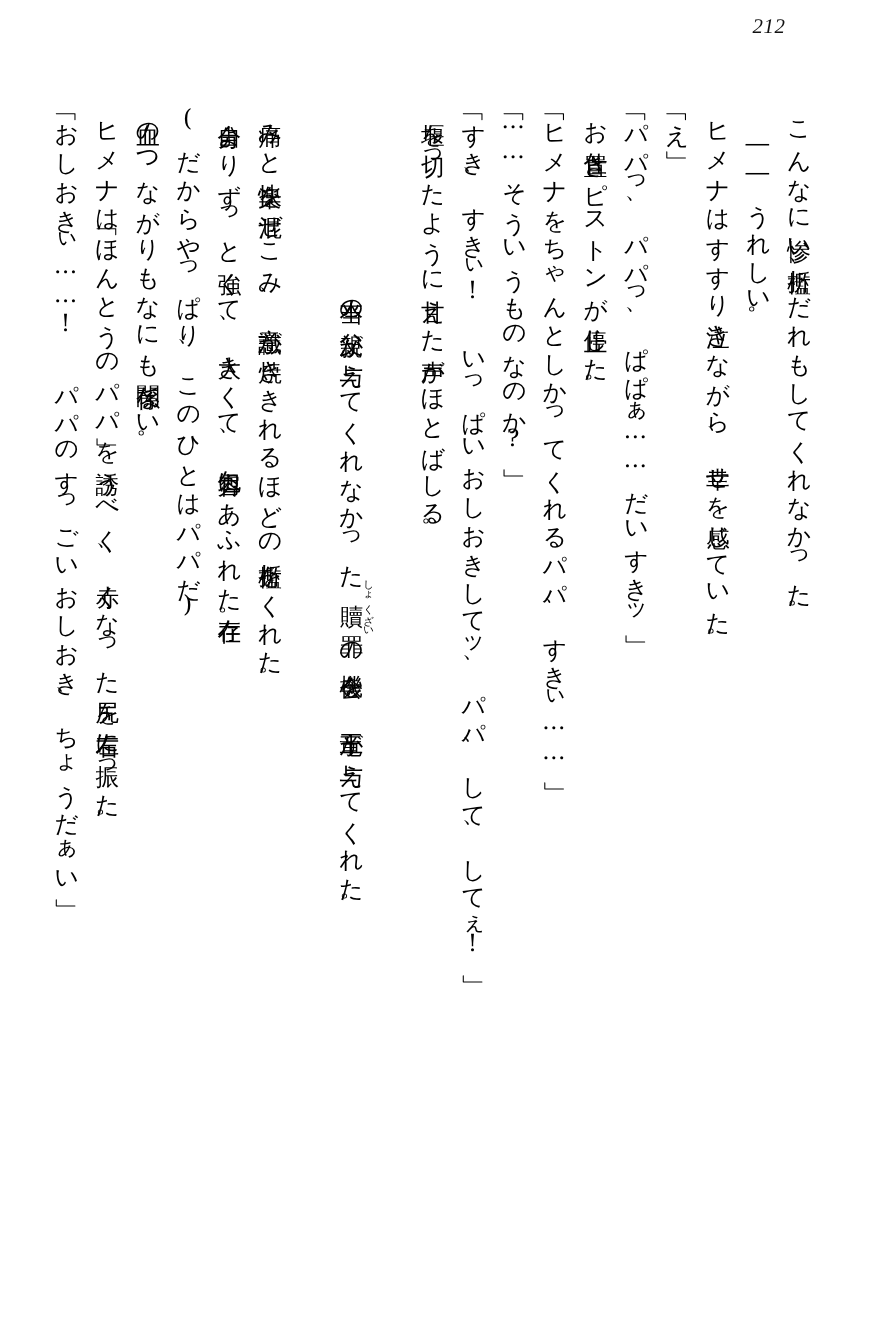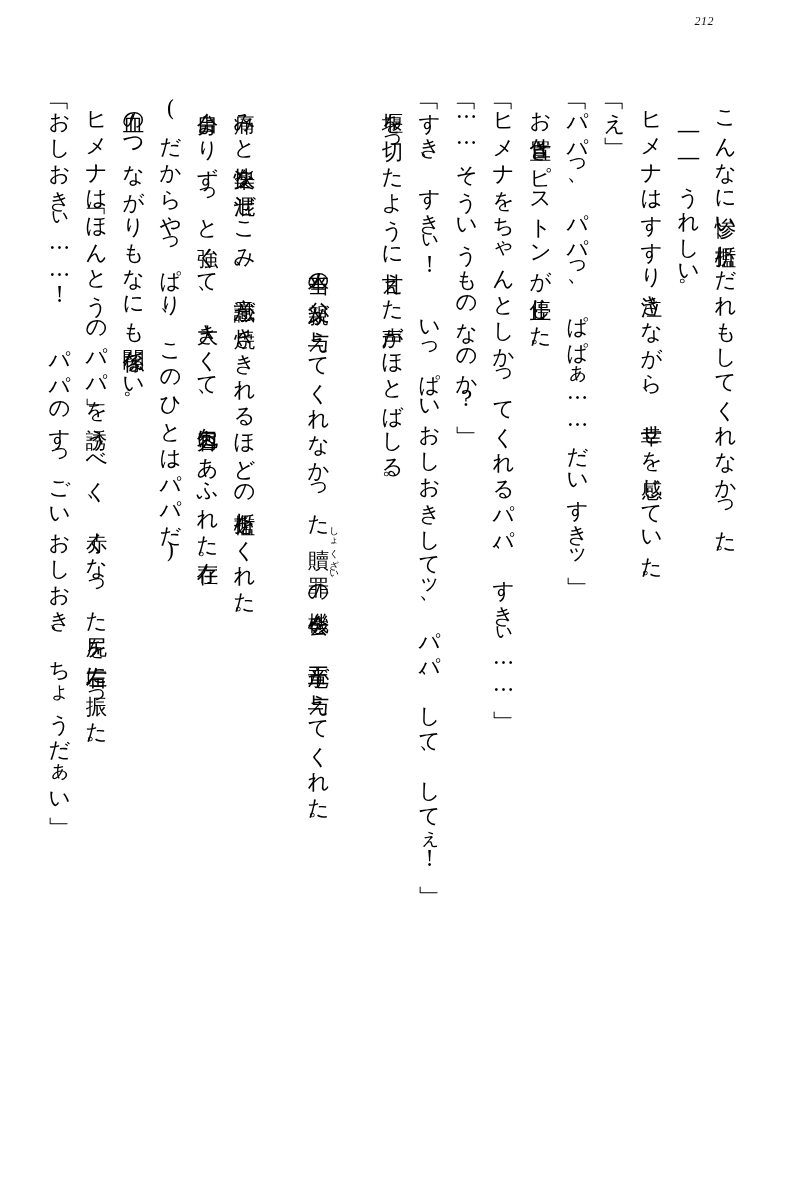--- a/index.html
+++ b/index.html
@@ -20,21 +20,21 @@
     height: 1200px;
     background: #ffffff;
     box-sizing: border-box;
   }
   .page-number {
     position: absolute;
     top: 14px;
     right: 86px;
     font-family: "Liberation Serif", serif;
     font-style: italic;
-    font-size: 12px;
+    font-size: 19px;
     color: #111111;
     letter-spacing: 0.5px;
   }
   .text-body {
     position: absolute;
     top: 96px;
     right: 56px;
     bottom: 60px;
     left: 56px;
     display: flex;

